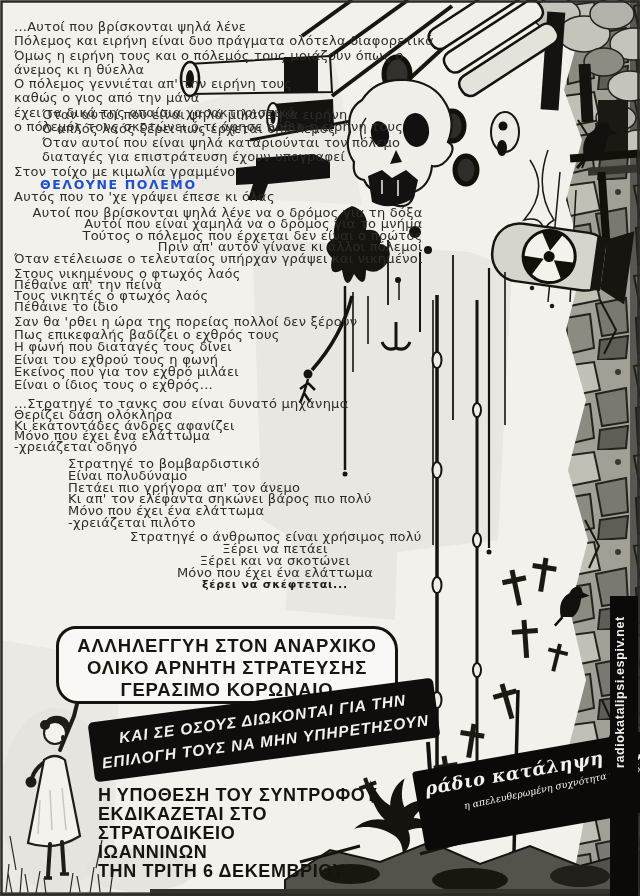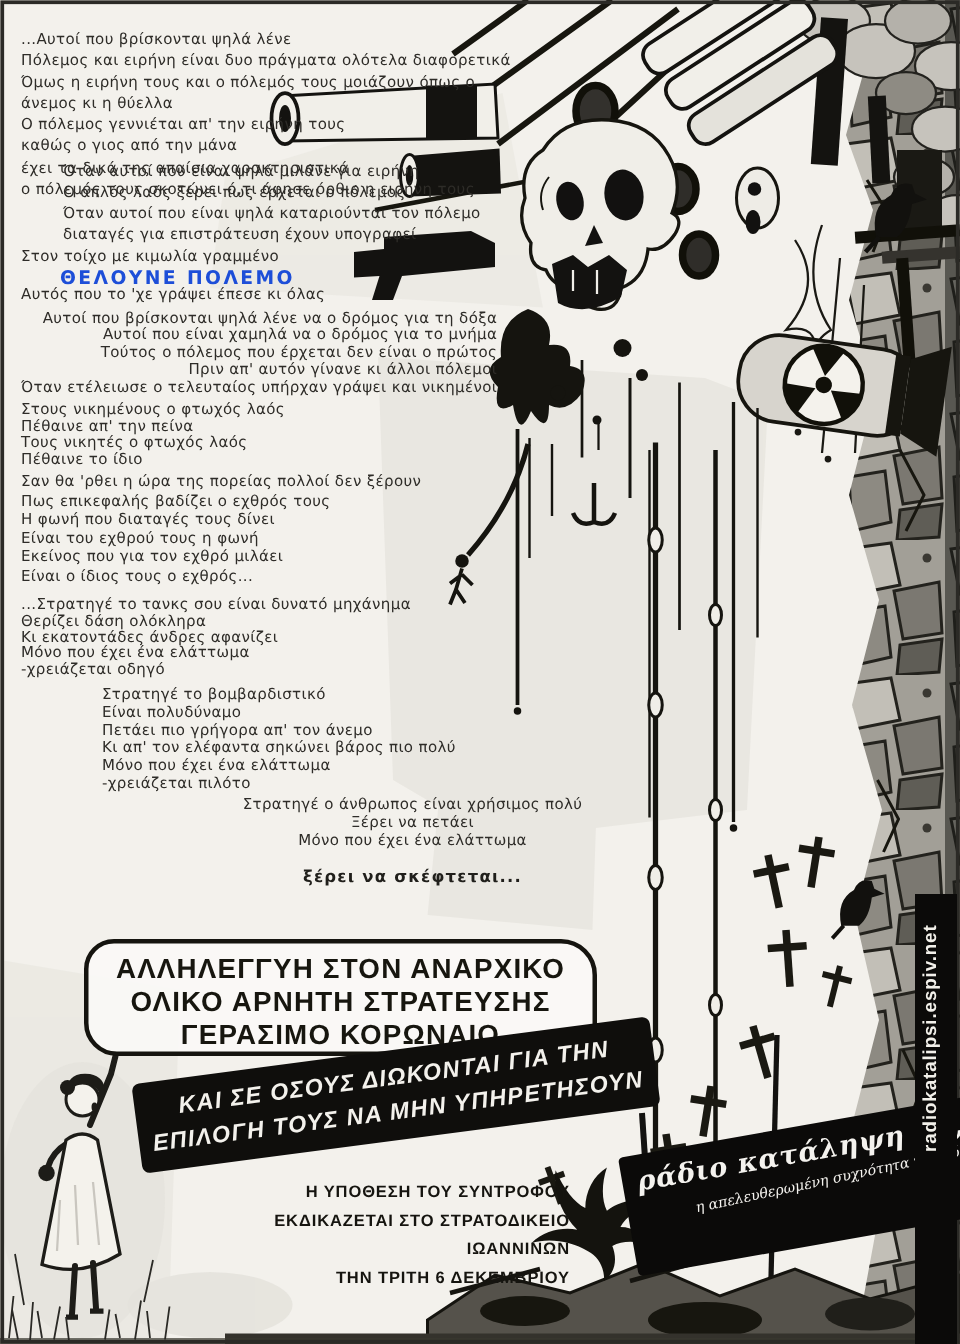--- a/index.html
+++ b/index.html
@@ -3,21 +3,21 @@
 <meta charset="utf-8">
 <style>
   html,body{margin:0;padding:0;background:#888;}
   .poster{
     position:relative;width:640px;height:896px;overflow:hidden;
     background:#f3f1ec;font-family:"DejaVu Sans",sans-serif;color:#2c2a26;
   }
   svg.art{position:absolute;left:0;top:0;width:640px;height:896px;z-index:0;}
 
   
-  .pblock{position:absolute;z-index:2;font-size:10px;letter-spacing:.25px;color:#2e2c28;}
+  .pblock{position:absolute;z-index:2;font-size:13px;letter-spacing:.25px;color:#2e2c28;}
   .pblock .pline{white-space:nowrap;}
   #pb0{left:14px;top:20px;line-height:14.3px;}
   #pb1{left:14px;top:108px;line-height:14px;margin-left:28px;}
   #pb2{left:14px;top:165px;line-height:13px;}
   #chalk{position:absolute;left:40px;top:177px;z-index:2;font-weight:bold;font-size:12.5px;
          letter-spacing:1.6px;color:#1d4ed8;}
   #pb3{left:14px;top:191px;line-height:12px;}
   #pb4{left:14px;top:207px;line-height:11.4px;text-align:right;}
   #pb5{left:14px;top:269px;line-height:10.9px;}
   #pb6{left:14px;top:316px;line-height:12.6px;}
@@ -37,22 +37,22 @@
     letter-spacing:.8px;color:#17160f;line-height:22px;text-align:center;
   }
   .persecution-banner{
     position:absolute;left:90px;top:700px;width:348px;height:60px;z-index:3;
     background:#0f0e0c;border-radius:5px;transform:rotate(-7.5deg);
     display:flex;flex-direction:column;justify-content:center;align-items:center;
     font-family:"Liberation Sans",sans-serif;font-weight:bold;font-style:italic;
     font-size:15.5px;letter-spacing:1px;color:#f3f1ec;line-height:23px;text-align:center;
   }
   .trial-info{
-    position:absolute;left:98px;top:786px;width:282px;z-index:3;text-align:right;
-    font-family:"Liberation Sans",sans-serif;font-weight:bold;font-size:11px;
+    position:absolute;left:98px;top:786px;width:282px;z-index:3;text-align:left;
+    font-family:"Liberation Sans",sans-serif;font-weight:bold;font-size:18px;
     letter-spacing:.6px;line-height:19px;color:#15140f;
   }
   .radio-banner{
     position:absolute;left:412px;top:772px;width:252px;height:80px;z-index:3;
     background:#0b0a09;border-radius:3px;transform:rotate(-10deg);transform-origin:left top;
     padding:8px 10px;box-sizing:border-box;color:#f4f2ee;
   }
   .radio-title{font-family:"DejaVu Serif",serif;font-style:italic;font-weight:bold;
     font-size:18px;letter-spacing:.5px;white-space:nowrap;}
   .radio-sub{font-family:"DejaVu Serif",serif;font-style:italic;font-size:9.5px;
@@ -348,20 +348,21 @@
       <div class="pline">Στρατηγέ το βομβαρδιστικό</div>
       <div class="pline">Είναι πολυδύναμο</div>
       <div class="pline">Πετάει πιο γρήγορα απ' τον άνεμο</div>
       <div class="pline">Κι απ' τον ελέφαντα σηκώνει βάρος πιο πολύ</div>
       <div class="pline">Μόνο που έχει ένα ελάττωμα</div>
       <div class="pline">-χρειάζεται πιλότο</div>
     </div>
   <div class="pblock" id="pb9">
       <div class="pline">Στρατηγέ ο άνθρωπος είναι χρήσιμος πολύ</div>
       <div class="pline">Ξέρει να πετάει</div>
+      <div class="pline">Ξέρει και να σκοτώνει</div>
       <div class="pline">Μόνο που έχει ένα ελάττωμα</div>
     </div>
   <div id="thinks">ξέρει να σκέφτεται...</div>
 
   <div class="solidarity-box">
       <div class="pline">ΑΛΛΗΛΕΓΓΥΗ ΣΤΟΝ ΑΝΑΡΧΙΚΟ</div>
       <div class="pline">ΟΛΙΚΟ ΑΡΝΗΤΗ ΣΤΡΑΤΕΥΣΗΣ</div>
       <div class="pline">ΓΕΡΑΣΙΜΟ ΚΟΡΩΝΑΙΟ</div>
     </div>
   <div class="persecution-banner">

